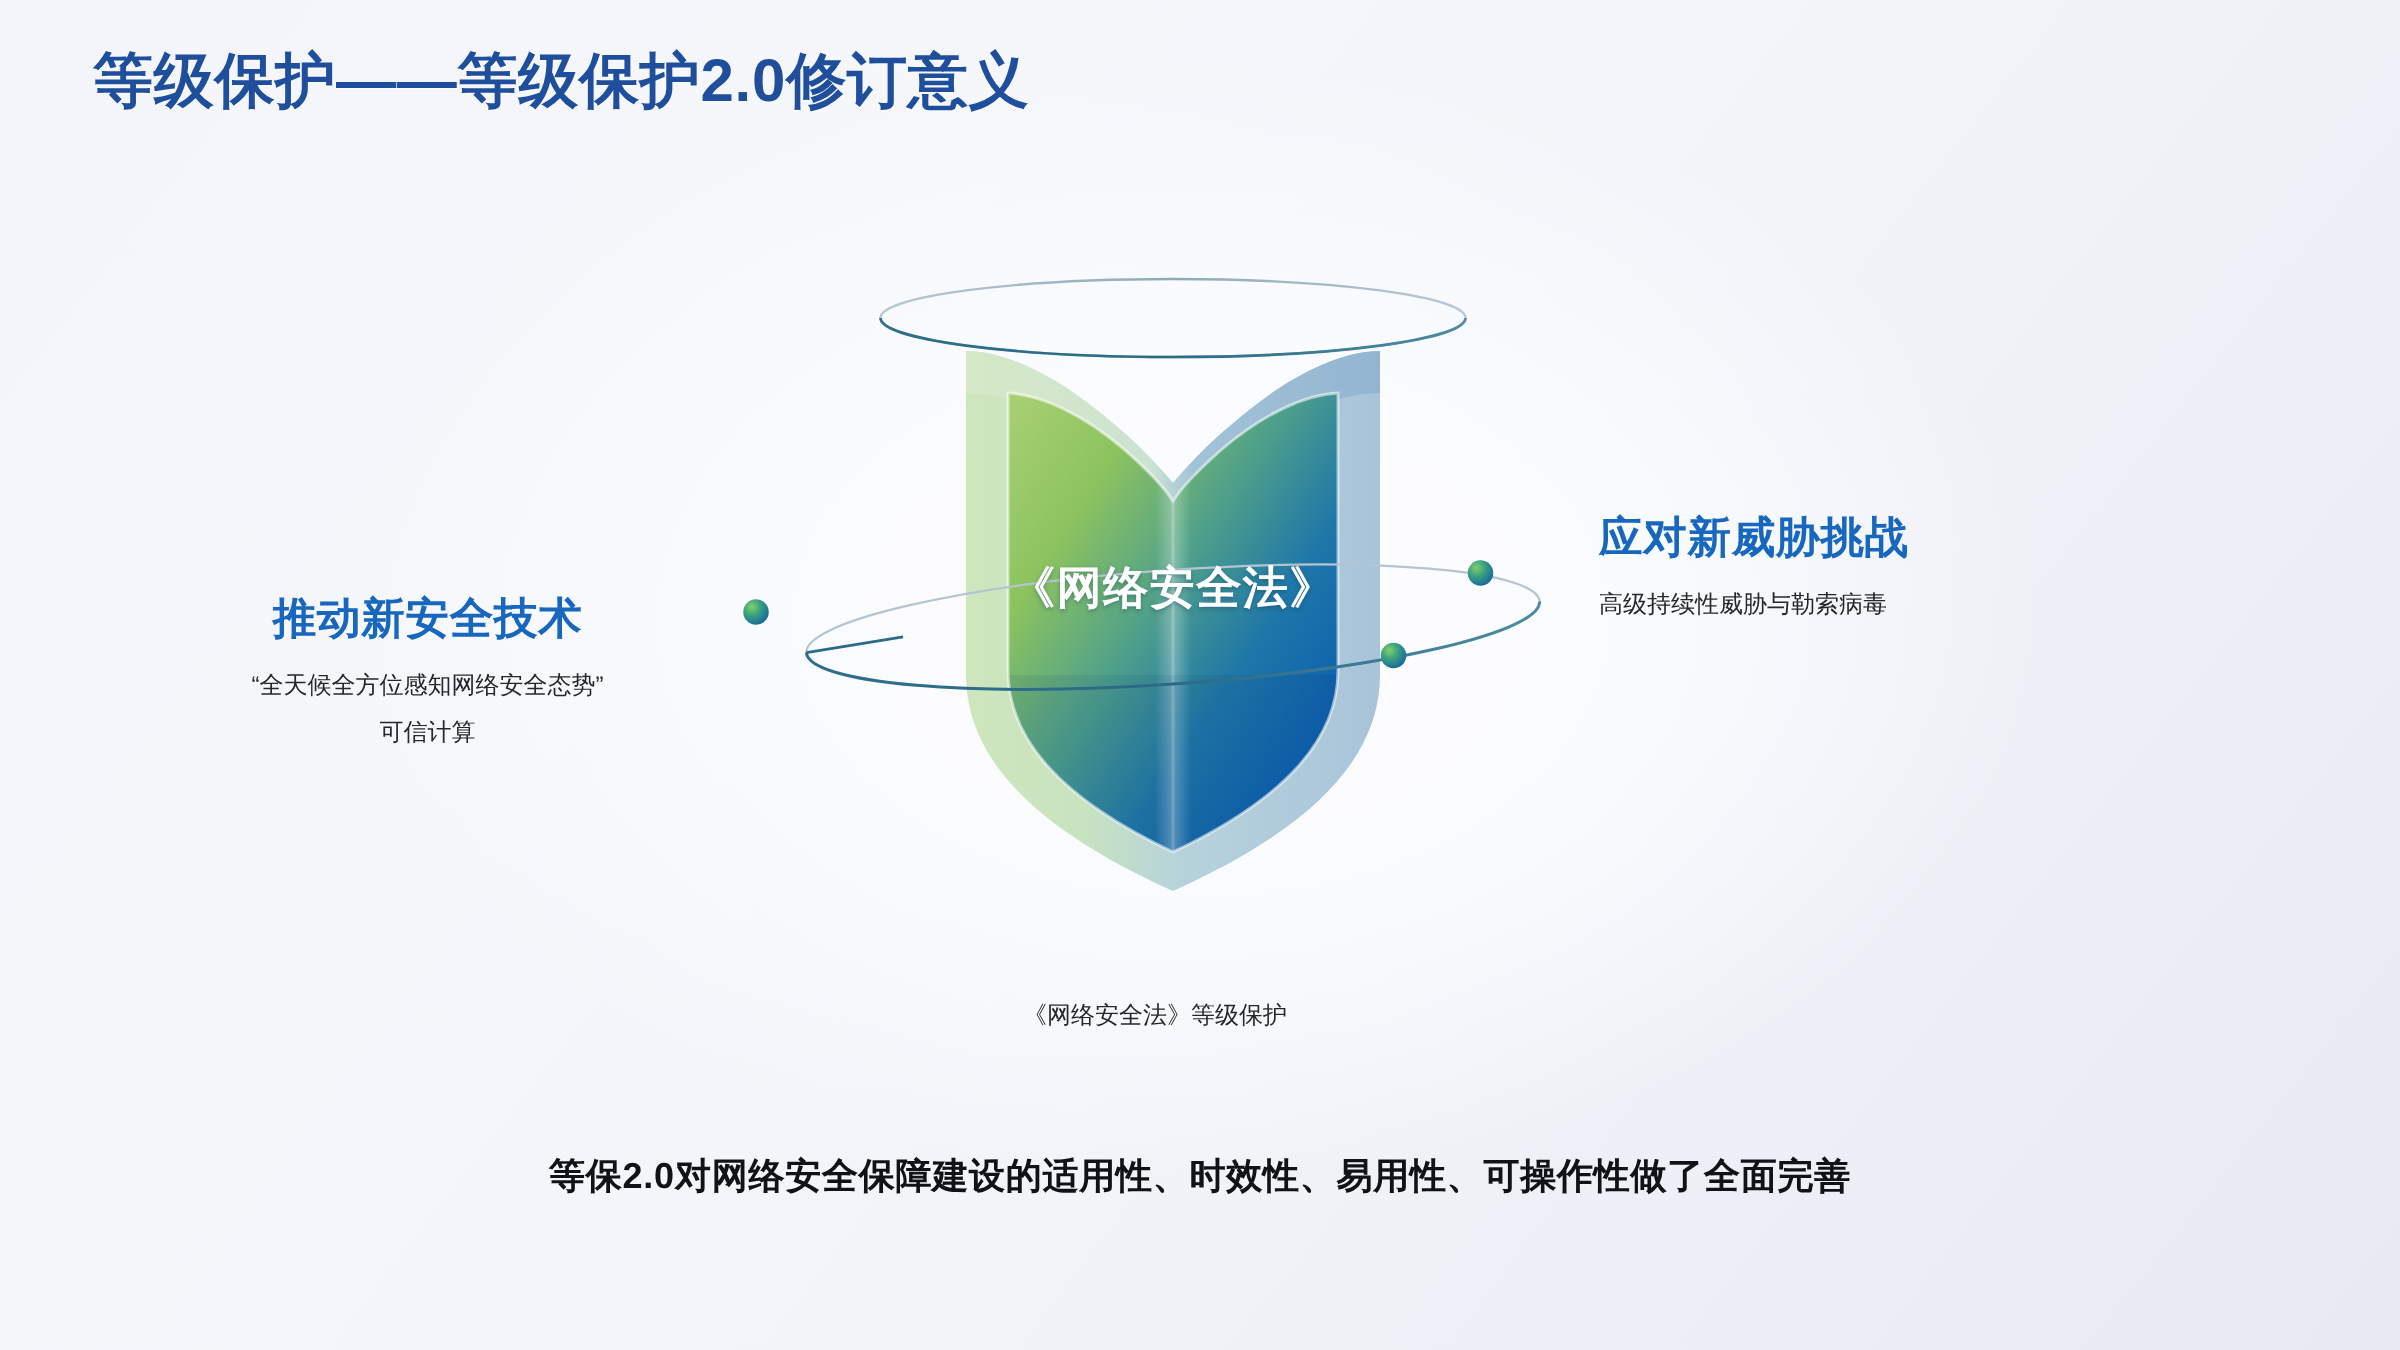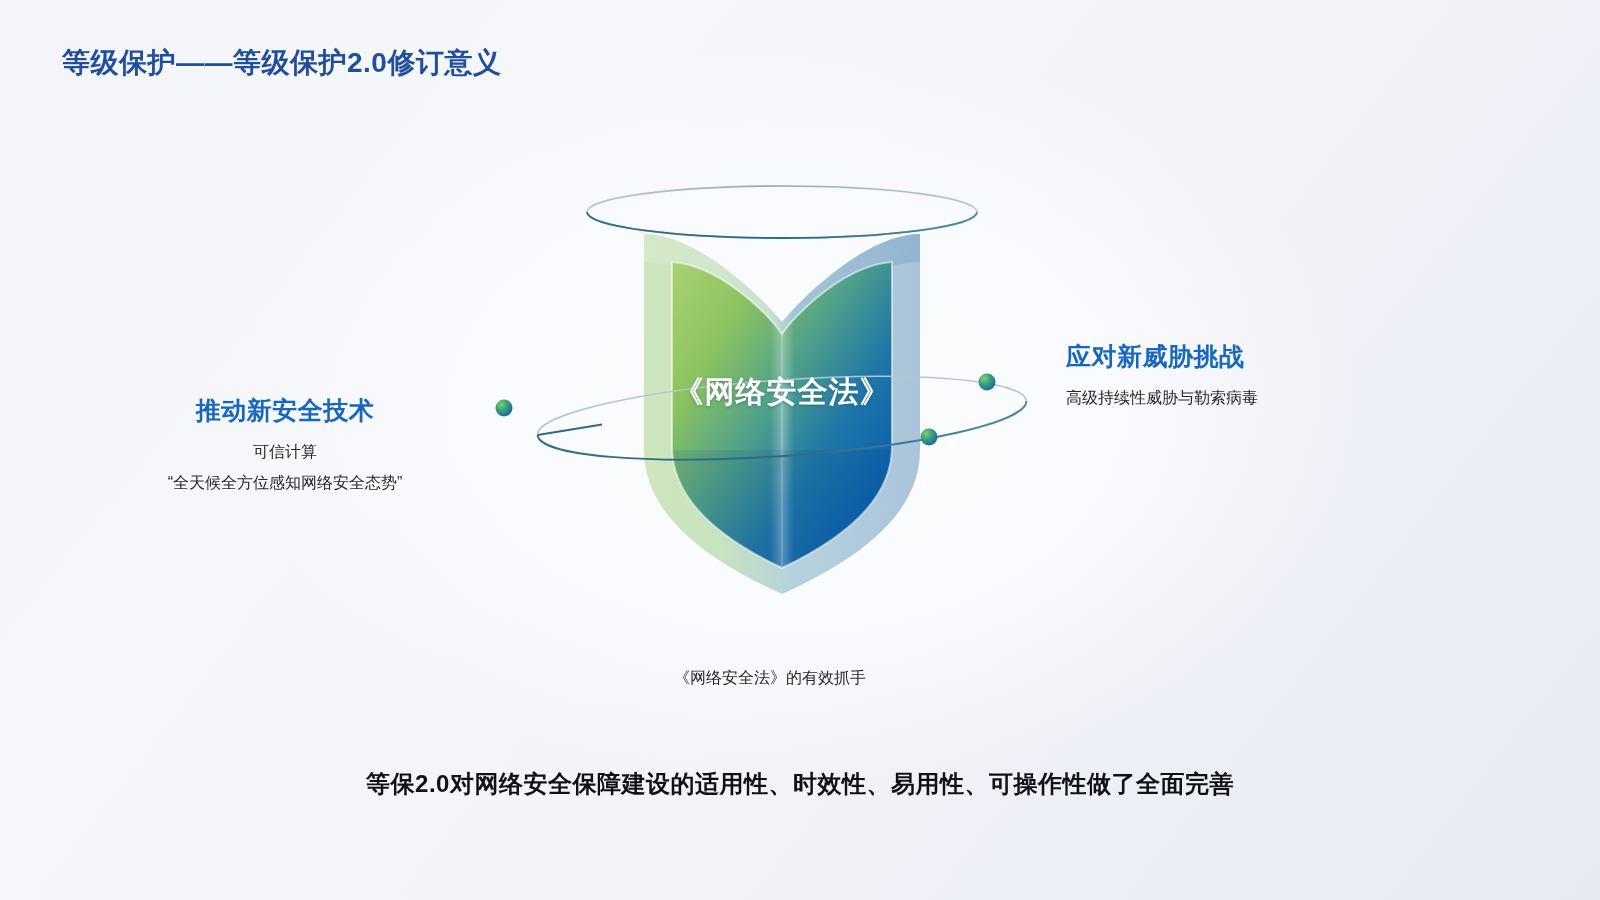--- a/index.html
+++ b/index.html
@@ -18,22 +18,22 @@
     overflow: hidden;
     background:
       radial-gradient(ellipse 780px 520px at 50% 46%, #fdfdff 0%, #fafbfe 38%, rgba(244,245,250,0) 72%),
       linear-gradient(128deg, #f4f5fa 0%, #f6f7fb 28%, #f3f4f9 55%, #eceef6 82%, #e7eaf3 100%);
   }
 
   
   .slide-title {
     position: absolute;
     left: 62px;
-    top: 44px;
-    font-size: 28px;
+    top: 26px;
+    font-size: 40px;
     font-weight: bold;
     letter-spacing: 0.5px;
     color: #1f4e9c;
     white-space: nowrap;
     text-shadow: 0 1px 0 rgba(255,255,255,0.6);
   }
 
   
   #graphic {
     position: absolute;
@@ -62,26 +62,27 @@
     text-shadow: 0 1px 3px rgba(10,50,90,0.35);
     pointer-events: none;
   }
 
   
   .callout {
     position: absolute;
     line-height: 1.45;
   }
   .callout .c-title {
-    font-size: 25px;
+    font-size: 29px;
     font-weight: bold;
     color: #1667bd;
     letter-spacing: 0.5px;
     margin-bottom: 12px;
     white-space: nowrap;
+    font-family: Liberation Serif, serif;
   }
   .callout .c-line {
     font-size: 16px;
     color: #23282e;
     white-space: nowrap;
     margin-top: 8px;
     font-weight: 400;
   }
 
   #callout-left        { left: 70px;  top: 392px;  width: 430px; text-align: center; }
@@ -237,31 +238,31 @@
       <g>
         <circle cx="497" cy="287" r="8.5" fill="url(#gNode)"></circle>
       </g>
     </svg>
 
     <div class="shield-label">《网络安全法》</div>
   </div>
 
   <div class="callout" id="callout-left">
     <div class="c-title">推动新安全技术</div>
+    <div class="c-line">“全天候全方位感知网络安全态势”</div>
     <div class="c-line">可信计算</div>
-    <div class="c-line">“全天候全方位感知网络安全态势”</div>
   </div>
 
   <div class="callout" id="callout-right-top">
     <div class="c-title">应对新威胁挑战</div>
     <div class="c-line">高级持续性威胁与勒索病毒</div>
   </div>
 
   <div class="callout" id="callout-right-bottom">
   </div>
 
   <div class="callout" id="callout-bottom">
-    <div class="c-line">《网络安全法》的有效抓手</div>
+    <div class="c-line">《网络安全法》等级保护</div>
   </div>
 
   <div class="conclusion">等保2.0对网络安全保障建设的适用性、时效性、易用性、可操作性做了全面完善</div>
 
 </div>
 
 </body></html>

